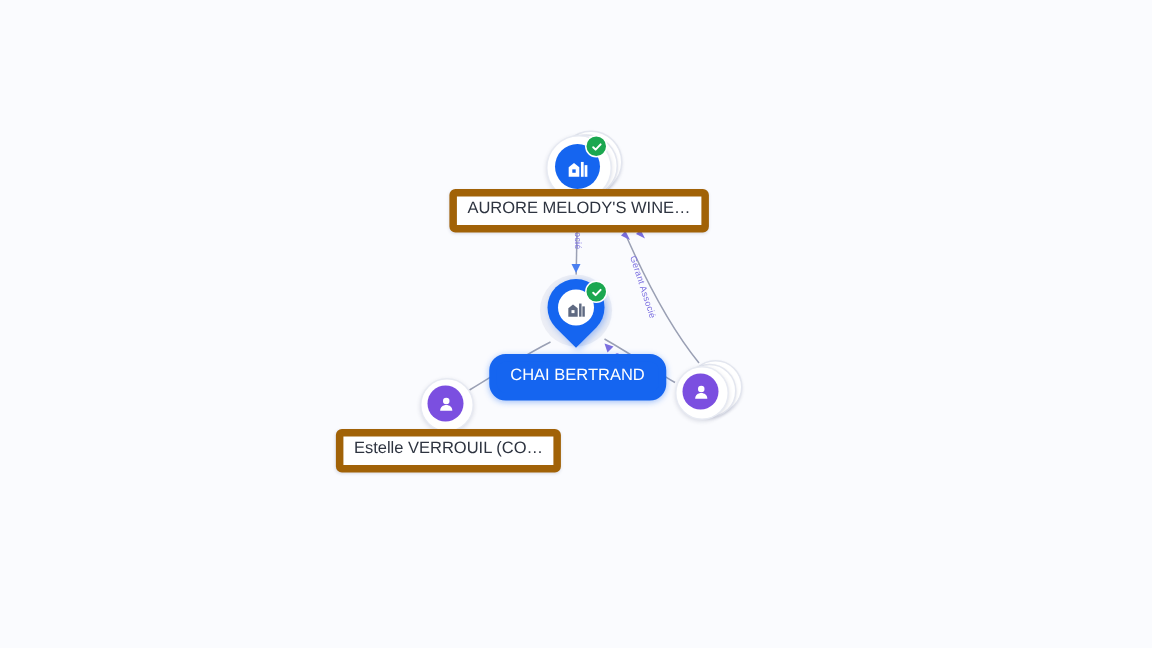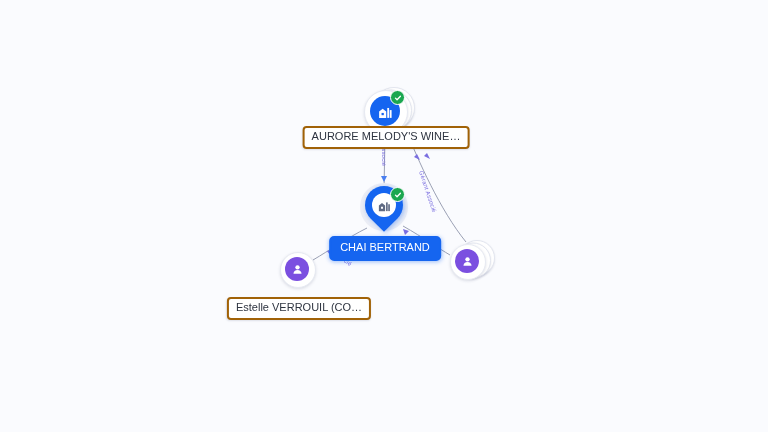--- a/index.html
+++ b/index.html
@@ -165,36 +165,36 @@
     z-index: 6;
   }
   .badge-check svg { display: block; }
 
   
   .node-label {
     position: absolute;
     transform: translateX(-50%);
     white-space: nowrap;
     background: #ffffff;
-    border: 2px solid #a16207;
+    border: 5px solid #a16207;
     border-radius: 4px;
     padding: 3px 7px 4px 7px;
     font-size: 11px;
     line-height: 1.05;
     color: #2e3440;
     box-shadow: 0 1px 2px rgba(40,50,90,.13);
     z-index: 8;
   }
   .node-label.selected {
     background: #1565f0;
     border-color: #1565f0;
     color: #ffffff;
     font-size: 11px;
     padding: 4px 9px 5px 9px;
-    border-radius: 5px;
+    border-radius: 11px;
     box-shadow: 0 1px 4px rgba(21,101,240,.4);
   }
 
   
   .edge-label {
     position: absolute;
     font-size: 6px;
     color: #7b6fe0;
     white-space: nowrap;
     letter-spacing: .2px;
@@ -280,21 +280,21 @@
     <div class="person-wrap">
       <div class="person-halo"></div>
       <div class="person-disc">
         <svg width="13" height="13" viewBox="0 0 24 24" aria-hidden="true">
           <circle cx="12" cy="8" r="4" fill="#ffffff"></circle>
           <path d="M4.5 20 C4.5 15.6 8 13 12 13 C16 13 19.5 15.6 19.5 20 Z" fill="#ffffff"></path>
         </svg>
       </div>
     </div>
   </div>
-  <div class="node-label" style="left:299px; top:286px;margin-top:11px;">Estelle VERROUIL (CO…</div>
+  <div class="node-label" style="left:299px; top:286px;">Estelle VERROUIL (CO…</div>
 
   <div class="node" style="left:468px; top:262px; z-index:5;">
     <div class="person-wrap">
       <div class="deck d1" style="width:34px;height:34px;margin-left:-17px;margin-top:-17px;transform:translate(8px,-5px);"></div>
       <div class="deck d2" style="width:34px;height:34px;margin-left:-17px;margin-top:-17px;transform:translate(4px,-2.5px);"></div>
       <div class="person-halo"></div>
       <div class="person-disc">
         <svg width="13" height="13" viewBox="0 0 24 24" aria-hidden="true">
           <circle cx="12" cy="8" r="4" fill="#ffffff"></circle>
           <path d="M4.5 20 C4.5 15.6 8 13 12 13 C16 13 19.5 15.6 19.5 20 Z" fill="#ffffff"></path>

